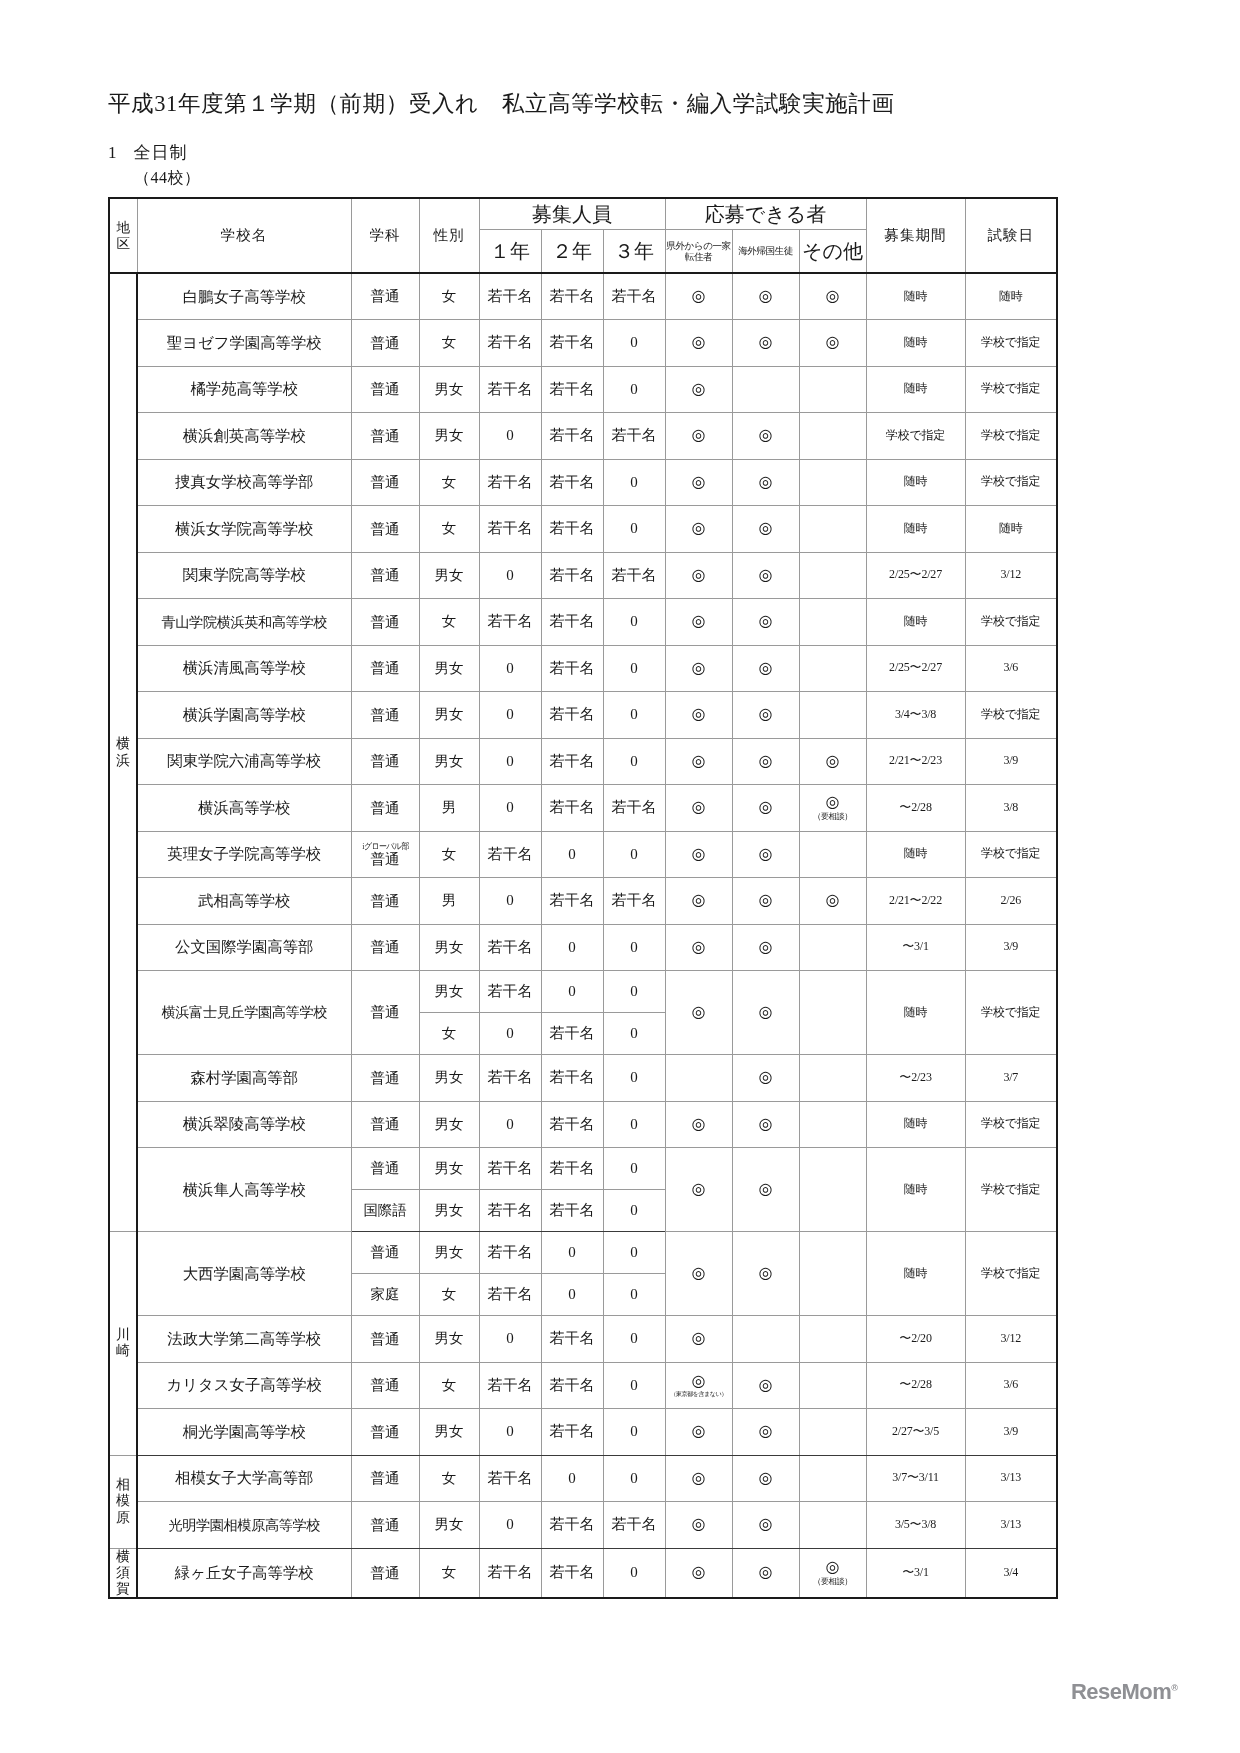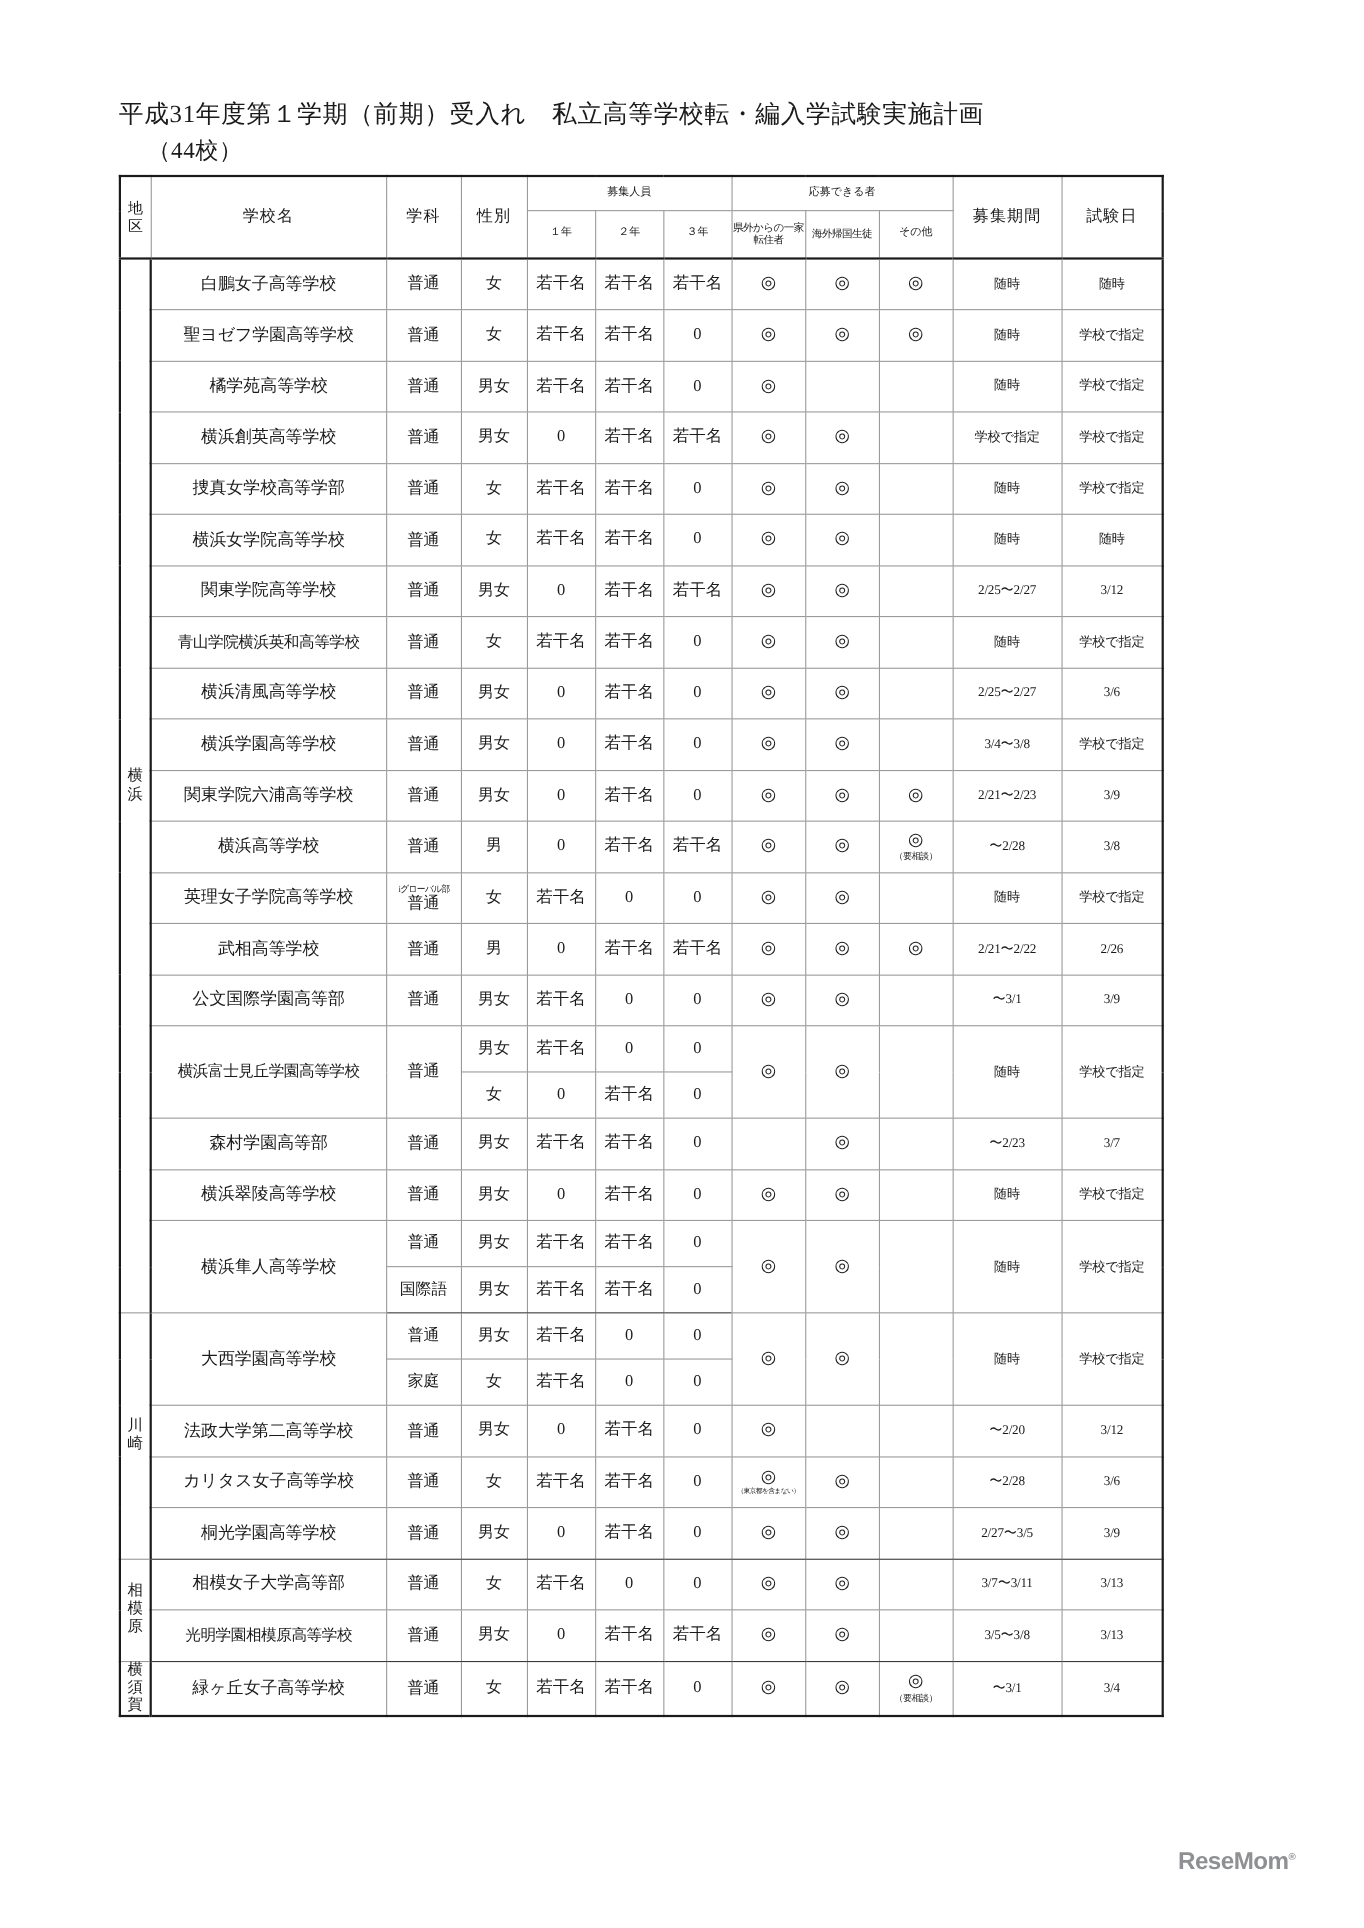--- a/index.html
+++ b/index.html
@@ -27,21 +27,21 @@
     font-weight:normal;
     white-space:nowrap;
   }
   .section-line{
     font-size:17px;
     margin:22px 0 0 96px;
     letter-spacing:1px;
   }
   .section-line .num{margin-right:16px;}
   .count-line{
-    font-size:21px;
+    font-size:16px;
     margin:4px 0 8px 122px;
     letter-spacing:0.5px;
   }
 
   table.plan{
     border-collapse:collapse;
     margin-left:96px;
     width:926px;
     table-layout:fixed;
     font-size:14.4px;
@@ -114,41 +114,44 @@
   }
   .mark-note.tiny{font-size:6.2px;letter-spacing:-0.6px;}
 
   .num-cell{font-size:15px;}
   .date-cell{font-size:12px;letter-spacing:-0.2px;}
 
   .hdr-label{font-size:14.6px;letter-spacing:1px;}
   .hdr-small{font-size:9.6px;line-height:1.12;letter-spacing:-0.5px;}
   .hdr-vert{font-size:13.6px;line-height:1.08;}
   .hdr-vert span{display:block;}
-  .hdr-mid{font-size:10px;font-family:Liberation Mono, monospace;}
+  .hdr-mid{font-size:20px;}
 
   .footer-logo{
     position:absolute;
     right:62px;
     bottom:48px;
     font-family:"Liberation Sans","DejaVu Sans",sans-serif;
     font-size:22px;
     font-weight:bold;
     color:#8f9094;
     letter-spacing:-0.5px;
   }
   .footer-logo .tm{font-size:9px;vertical-align:super;letter-spacing:0;}
 </style>
 </head>
 <body>
 
 <div class="page">
 
   <h1 class="doc-title">平成31年度第１学期（前期）受入れ　私立高等学校転・編入学試験実施計画</h1>
 
+  <div class="section-line">
+    <span class="num">1</span><span>全日制</span>
+  </div>
   <div class="count-line">（44校）</div>
 
   <table class="plan">
     <colgroup>
       <col class="col-area">
         <col class="col-school">
         <col class="col-dept">
         <col class="col-sex">
       <col class="col-y">
         <col class="col-y">

